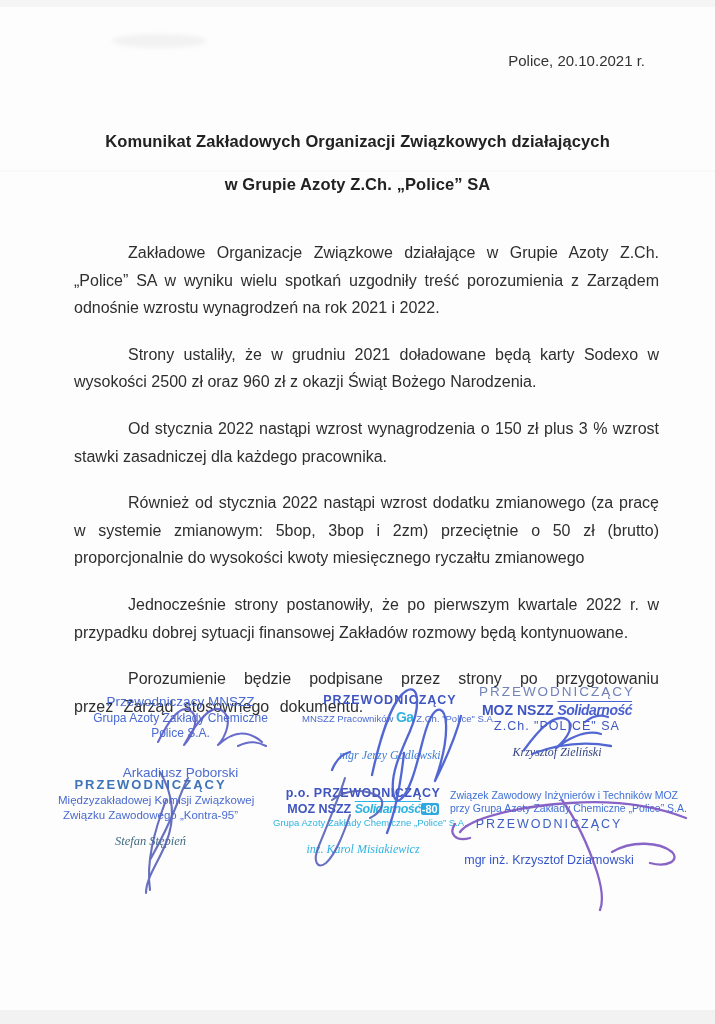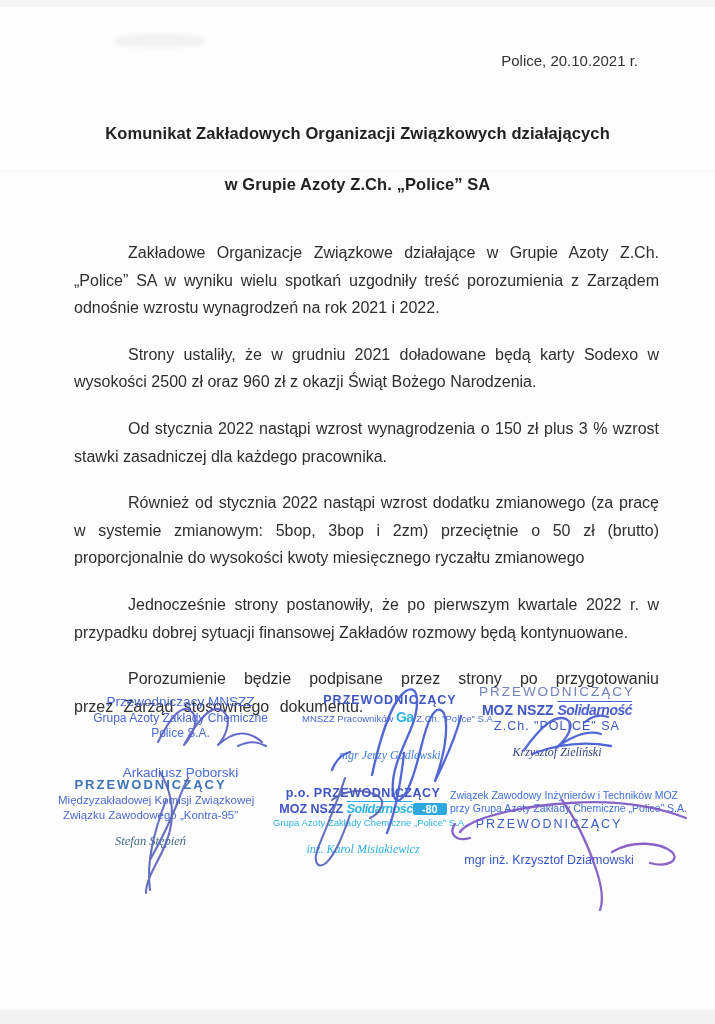--- a/index.html
+++ b/index.html
@@ -12,25 +12,25 @@
     font-family:"Liberation Sans",sans-serif;
     color:#2e2e2e;
   }
   .band{position:absolute;left:0;width:100%;pointer-events:none;}
   .band.b1{top:0;height:7px;background:#f5f5f5;}
   .band.b2{bottom:0;height:14px;background:#f2f2f2;}
   .band.b3{top:170px;height:2px;background:rgba(0,0,0,0.015);}
   .smudge{position:absolute;left:112px;top:34px;width:95px;height:14px;
     background:rgba(180,180,185,0.14);border-radius:50%;filter:blur(2px);}
 
-  .date{position:absolute;top:52px;right:77px;font-size:15px;color:#333;}
+  .date{position:absolute;top:52px;right:70px;font-size:15px;color:#333;}
 
   .title{position:absolute;left:0;width:100%;text-align:center;
     font-weight:bold;font-size:16.5px;color:#222;letter-spacing:.1px;}
-  .title.t1{top:124px;}
+  .title.t1{top:132px;}
   .title.t2{top:175px;}
 
   .body{position:absolute;left:74px;top:239px;width:585px;
     font-size:16px;line-height:27.6px;text-align:justify;color:#2e2e2e;}
   .body p{margin:0 0 19px 0;text-indent:54px;}
   .body p:last-child{word-spacing:6px;}
 
   .sig{position:absolute;text-align:center;line-height:1.25;}
   .sig .r1{display:block;}
   .sig .name{display:block;}
@@ -66,21 +66,21 @@
   .s-kontra .name{font-size:12.5px;margin-top:12px;font-style:italic;
     font-family:"Liberation Serif",serif;color:#3f6b7f;}
 
   
   .s-sol80{left:273px;top:786px;width:180px;}
   .s-sol80 .r1{font-size:12.5px;font-weight:bold;letter-spacing:.5px;color:#3f55c0;}
   .s-sol80 .r2{font-size:12.5px;font-weight:bold;color:#3f55c0;display:block;}
   .s-sol80 .logo{font-style:italic;font-weight:bold;text-decoration:overline;
     color:#2fb3e2;letter-spacing:-0.5px;}
   .s-sol80 .logo80{background:#2fa8e0;color:#fff;font-weight:bold;font-size:11px;
-    padding:0 9px;border-radius:2px;}
+    padding:0 1px;border-radius:2px;}
   .s-sol80 .r3{font-size:9.5px;display:block;color:#2fb3e2;white-space:nowrap;}
   .s-sol80 .name{font-size:12px;margin-top:13px;font-style:italic;
     font-family:"Liberation Serif",serif;color:#2fb3e2;}
 
   
   .s-zzit{left:450px;top:789px;width:198px;}
   .s-zzit .r1,.s-zzit .r2{font-size:10.5px;display:block;color:#3f6fd6;white-space:nowrap;}
   .s-zzit .r3{font-size:12.5px;letter-spacing:2px;display:block;color:#3f5fc4;margin-top:2px;}
   .s-zzit .name{font-size:12.5px;margin-top:20px;color:#3556c9;}
 

